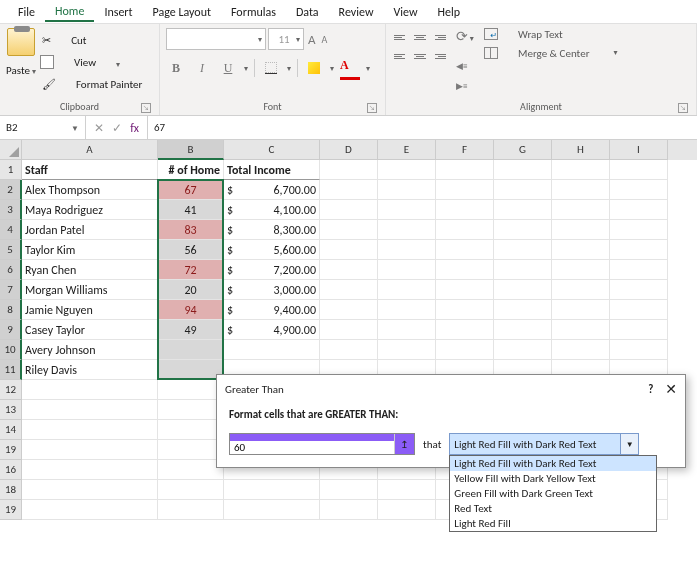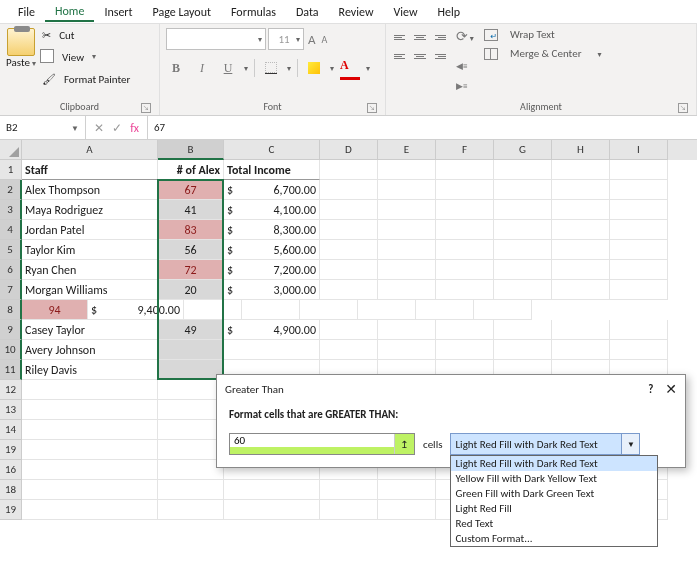--- a/index.html
+++ b/index.html
@@ -10,27 +10,27 @@
 .menubar .item { padding: 2px 10px; cursor: pointer; color: #212121; }
 .menubar .item.active { color: #217346; border-bottom: 2px solid #217346; }
 
 
 .ribbon { display: flex; height: 92px; background: #f3f2f1; border-bottom: 1px solid #d0d0d0; }
 .ribbon-group { border-right: 1px solid #e0e0e0; display: flex; flex-direction: column; padding: 4px 6px 0 6px; }
 .ribbon-group .body { flex: 1; display: flex; align-items: flex-start; }
 .ribbon-group .label { text-align: center; font-size: 10px; color: #5a5a5a; padding: 2px 0; position: relative; }
 .ribbon-group .label .launcher { position: absolute; right: 2px; bottom: 2px; width: 10px; height: 10px; border: 1px solid #9a9a9a; font-size: 7px; line-height: 7px; text-align: center; color: #9a9a9a; }
 
-.paste-col { display: flex; flex-direction: column; align-items: center; margin-right: 4px; }
+.paste-col { display: flex; flex-direction: column; align-items: center; margin-right: 4px; gap: 8px; }
 .paste-icon { width: 28px; height: 28px; background: linear-gradient(#fff3d0,#f5d070); border: 1px solid #c8a030; border-radius: 2px; position: relative; }
 .paste-icon::after { content:''; position:absolute; top:-3px; left:6px; width:16px; height:6px; background:#8a8a8a; border-radius:2px; }
 .paste-txt { font-size: 11px; display: flex; align-items: center; gap: 2px; }
 
 .clip-side { display: flex; flex-direction: column; gap: 2px; font-size: 11px; }
-.clip-side .row { display: flex; align-items: flex-start; gap: 8px; padding: 1px 2px; cursor: pointer; }
+.clip-side .row { display: flex; align-items: flex-end; gap: 20px; padding: 1px 2px; cursor: pointer; }
 .scissors::before { content:'\2702'; color:#2a2a2a; }
 .copy-icon { width:12px; height:12px; border:1px solid #888; background:#fff; position:relative; display:inline-block; }
 .copy-icon::after { content:''; position:absolute; top:-3px; left:-3px; width:12px; height:12px; border:1px solid #888; background:#fff; }
 .brush::before { content:'\1F58C'; font-size:11px; }
 
 .font-top { display:flex; align-items:center; gap:2px; margin-bottom:8px; }
 .selbox { background:#fff; border:1px solid #c0c0c0; height:22px; display:flex; align-items:center; padding:0 3px; color:#9a9a9a; font-size:11px; }
 .selbox.name { width:100px; }
 .selbox.size { width:36px; }
 .aa { font-size:11px; color:#7a7a7a; padding:0 2px; cursor:pointer; }
@@ -42,32 +42,32 @@
 .fontcolor-icon { display:inline-block; position:relative; font-family:'Times New Roman'; font-weight:bold; color:#d00; }
 .fontcolor-icon::after { content:''; position:absolute; left:0; right:0; bottom:-2px; height:3px; background:#d00; }
 
 .align-grid { display:grid; grid-template-columns: repeat(3, 18px); grid-auto-rows: 18px; gap:1px; margin-right:8px; }
 .align-cell { display:flex; flex-direction:column; justify-content:center; gap:1px; cursor:pointer; padding:2px; }
 .align-cell span { height:1px; background:#7a7a7a; }
 .indent-col { display:flex; flex-direction:column; gap:4px; margin-right:8px; }
 .indent-btn { width:20px; height:16px; display:flex; align-items:center; gap:1px; cursor:pointer; color:#7a7a7a; font-size:9px; }
 .rot-btn { font-size:14px; color:#7a7a7a; cursor:pointer; margin-bottom:8px; }
 .wrap-merge { display:flex; flex-direction:column; gap:6px; font-size:11px; color:#5a5a5a; }
-.wrap-merge .wm { display:flex; align-items:center; gap:12px; cursor:pointer; }
+.wrap-merge .wm { display:flex; gap:20px; cursor:pointer; }
 .wrap-icon { width:14px; height:12px; border:1px solid #888; display:inline-block; position:relative; }
 .wrap-icon::after { content:'↵'; position:absolute; font-size:8px; right:0; bottom:-1px; color:#06a; }
 .merge-icon { width:14px; height:12px; display:inline-block; border:1px solid #888; position:relative; }
 .merge-icon::after { content:''; position:absolute; left:40%; top:0; bottom:0; width:1px; background:#888; }
 
 
 .fbar { display:flex; height:24px; border-bottom:1px solid #d0d0d0; align-items:stretch; background:#fff; }
 .namebox { width:86px; border-right:1px solid #d0d0d0; display:flex; align-items:center; padding:0 6px; font-size:11px; }
 .namebox .dd { margin-left:auto; color:#666; font-size:8px; }
 .fxbtns { display:flex; align-items:center; gap:8px; padding:0 8px; color:#9a9a9a; border-right:1px solid #d0d0d0; }
-.fxbtns .fx { color:#ec4899; }
+.fxbtns .fx { color:#701a75; }
 .fcontent { flex:1; display:flex; align-items:center; padding:0 6px; font-size:11px; }
 
 
 .grid { position:relative; }
 .colheads { display:flex; height:20px; background:#e6e6e6; }
 .rownum-hdr { width:22px; border-right:1px solid #ccc; border-bottom:1px solid #ccc; background:#e6e6e6; position:relative; }
 .rownum-hdr::after { content:''; position:absolute; right:2px; bottom:2px; border:5px solid transparent; border-right-color:#a0a0a0; border-bottom-color:#a0a0a0; }
 .ch { border-right:1px solid #ccc; border-bottom:1px solid #ccc; text-align:center; font-size:11px; line-height:20px; color:#333; background:#e6e6e6; }
 .ch.sel { background:#d0d0d0; border-bottom:2px solid #217346; }
 
@@ -91,21 +91,21 @@
 
 
 .dialog { position:absolute; background:#fff; border:1px solid #888; box-shadow:3px 3px 8px rgba(0,0,0,0.25); font-size:11px; }
 .dlg-title { display:flex; padding:6px 8px; align-items:center;justify-content:flex-end; }
 .dlg-title .t { flex:1; }
 .dlg-title .help { margin-right:12px; cursor:pointer; font-weight:bold; }
 .dlg-title .close { cursor:pointer; font-size:14px; }
 .dlg-body { padding:4px 12px 12px; }
 .dlg-body .lbl { font-weight:bold; margin-bottom:12px; }
 .dlg-row { display:flex; align-items:center; gap:8px; }
-.refinput { display:flex; align-items:flex-start; border:1px solid #888; height:22px; width:186px; background:#bef264; }
+.refinput { display:flex; align-items:flex-end; border:1px solid #888; height:22px; width:186px; background:#8b5cf6; }
 .refinput input { border:none; outline:none; flex:1; padding:0 4px; font-size:11px; }
 .refinput .refbtn { width:20px; height:20px; display:flex; align-items:center; justify-content:center; border-left:1px solid #ccc; cursor:pointer; font-size:10px; }
 .combo { position:relative; border:1px solid #7a9acc; height:22px; width:190px; display:flex; align-items:center; background:#cde4ff; }
 .combo .val { flex:1; padding:0 4px; font-size:11px; overflow:hidden; }
 .combo .arrow { width:18px; height:20px; display:flex; align-items:center; justify-content:center; border-left:1px solid #7a9acc; background:#e8f0fb; cursor:pointer; font-size:8px; }
 .dropdown { position:absolute; top:21px; left:-1px; width:208px; background:#fff; border:1px solid #666; z-index:10; }
 .dropdown .opt { padding:1px 4px; font-size:11px; cursor:pointer; }
 .dropdown .opt.sel { background:#cde4ff; }
 
 .caret { font-size:8px; color:#666; }
@@ -269,21 +269,21 @@
       <div class="ch" style="width: 58px;">D</div>
       <div class="ch" style="width: 58px;">E</div>
       <div class="ch" style="width: 58px;">F</div>
       <div class="ch" style="width: 58px;">G</div>
       <div class="ch" style="width: 58px;">H</div>
       <div class="ch" style="width: 58px;">I</div>
     </div>
 <div class="row">
       <div class="rn">1</div>
       <div class="cell colA hdr">Staff</div>
-      <div class="cell colB hdr num"># of Alex</div>
+      <div class="cell colB hdr num"># of Home</div>
       <div class="cell colC hdr">Total Income</div>
       <div class="cell colDplus"></div>
       <div class="cell colDplus"></div>
       <div class="cell colDplus"></div>
       <div class="cell colDplus"></div>
       <div class="cell colDplus"></div>
       <div class="cell colDplus"></div>
     </div>
     <div class="row">
       <div class="rn sel">2</div>
@@ -370,20 +370,21 @@
       </div>
       <div class="cell colDplus"></div>
       <div class="cell colDplus"></div>
       <div class="cell colDplus"></div>
       <div class="cell colDplus"></div>
       <div class="cell colDplus"></div>
       <div class="cell colDplus"></div>
     </div>
     <div class="row">
       <div class="rn sel">8</div>
+      <div class="cell colA">Jamie Nguyen</div>
       <div class="cell colB center selshade hilite">94</div>
       <div class="cell colC">
         <span style="float:left">$</span>
         <span style="float:right">9,400.00</span>
       </div>
       <div class="cell colDplus"></div>
       <div class="cell colDplus"></div>
       <div class="cell colDplus"></div>
       <div class="cell colDplus"></div>
       <div class="cell colDplus"></div>
@@ -521,28 +522,27 @@
     <span class="help">?</span>
     <span class="close">✕</span>
   </div>
   <div class="dlg-body">
     <div class="lbl">Format cells that are GREATER THAN:</div>
     <div class="dlg-row">
       <div class="refinput">
         <input type="text" value="60" style="">
         <div class="refbtn">↥</div>
       </div>
-      <span>cells</span>
+      <span>that</span>
       <div class="combo">
         <span class="val">Light Red Fill with Dark Red Text</span>
         <span class="arrow">▼</span>
         <div class="dropdown" id="dropdown">
             <div class="opt sel">Light Red Fill with Dark Red Text</div>
             <div class="opt">Yellow Fill with Dark Yellow Text</div>
             <div class="opt">Green Fill with Dark Green Text</div>
+            <div class="opt">Red Text</div>
             <div class="opt">Light Red Fill</div>
-            <div class="opt">Red Text</div>
-            <div class="opt">Custom Format...</div>
           </div>
       </div>
     </div>
   </div>
 </div>
 
 </body></html>

